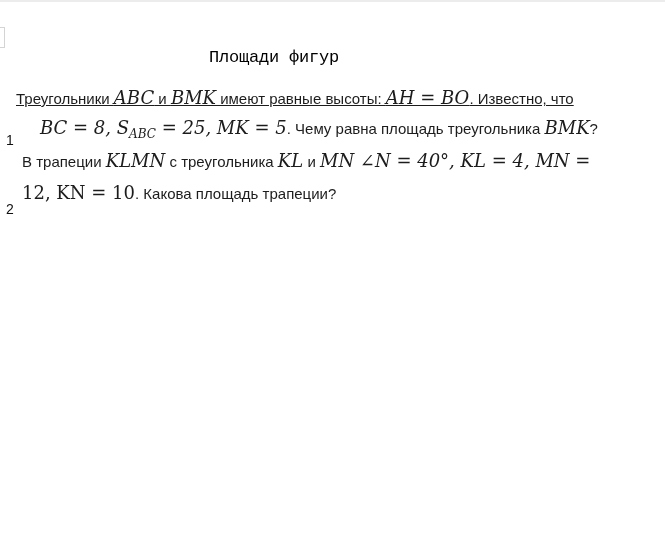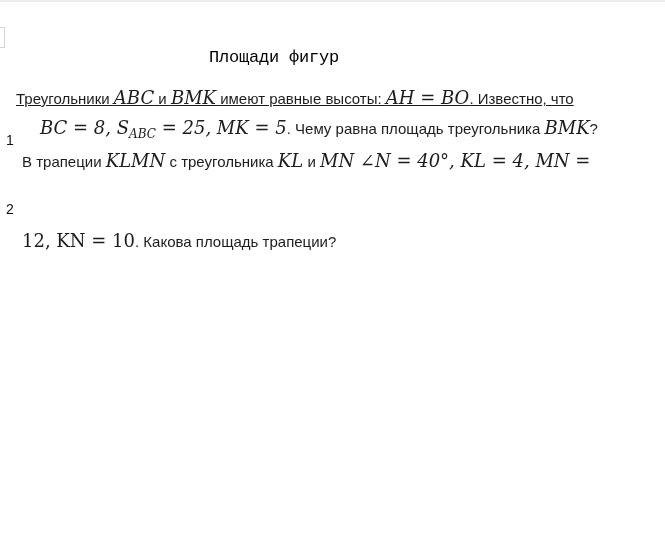--- a/index.html
+++ b/index.html
@@ -89,17 +89,17 @@
   <div class="line" style="left:16px; top:117px;margin-left:24px;">
     <span class="m">BC = 8, S</span><span class="sub">ABC</span><span class="m"> = 25, MK = 5</span><span>. Чему равна площадь треугольника </span><span class="m">BMK</span><span>?</span>
   </div>
   <div class="num" style="left:6px; top:132px;">1</div>
 </div>
 
 <div class="problem">
   <div class="line" style="left:22px; top:150px;">
     <span>В трапеции </span><span class="m">KLMN</span><span> с треугольника </span><span class="m">KL</span><span> и </span><span class="m">MN ∠N = 40°, KL = 4, MN =</span>
   </div>
-  <div class="line" style="left:22px; top:182px;margin-top:48px;">
+  <div class="line" style="left:22px; top:182px;">
     <span class="mn">12, KN = 10</span><span>. Какова площадь трапеции?</span>
   </div>
   <div class="num" style="left:6px; top:201px;">2</div>
 </div>
 
 </body></html>

